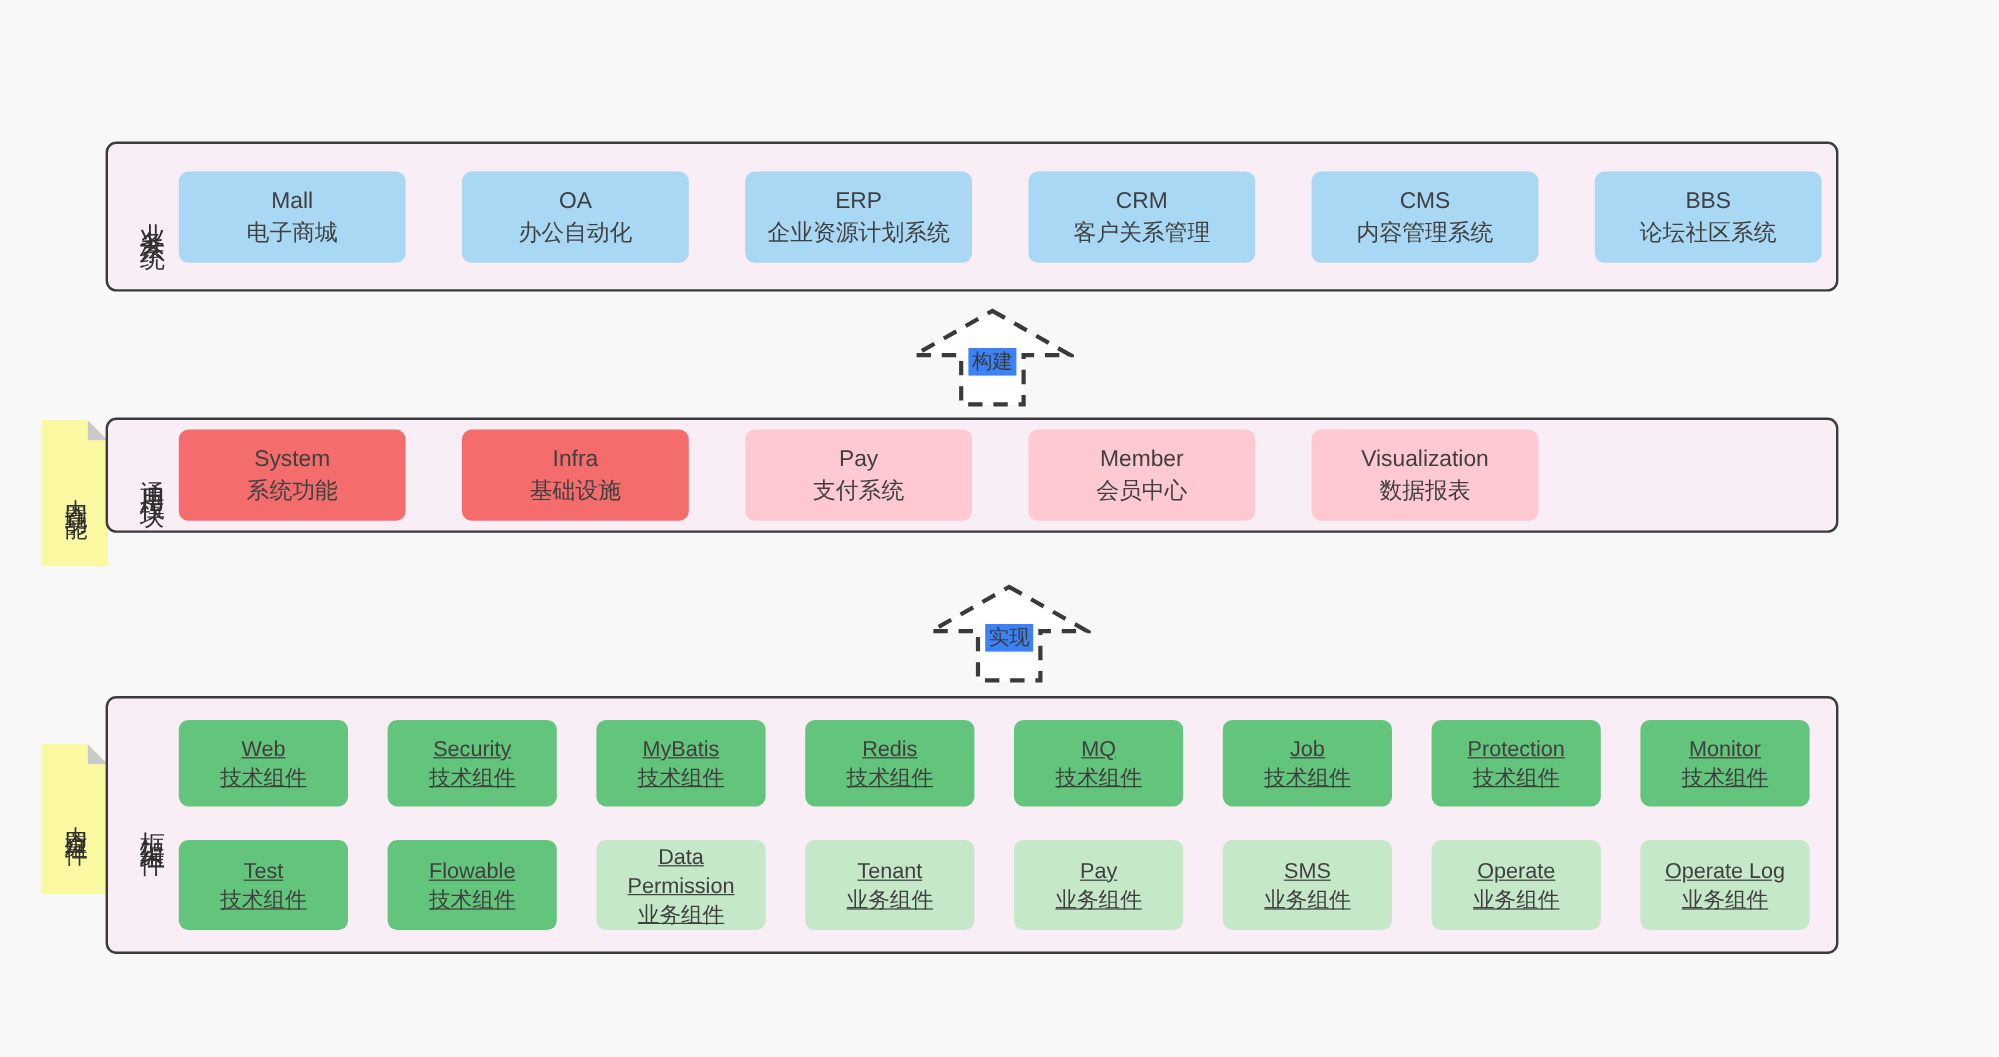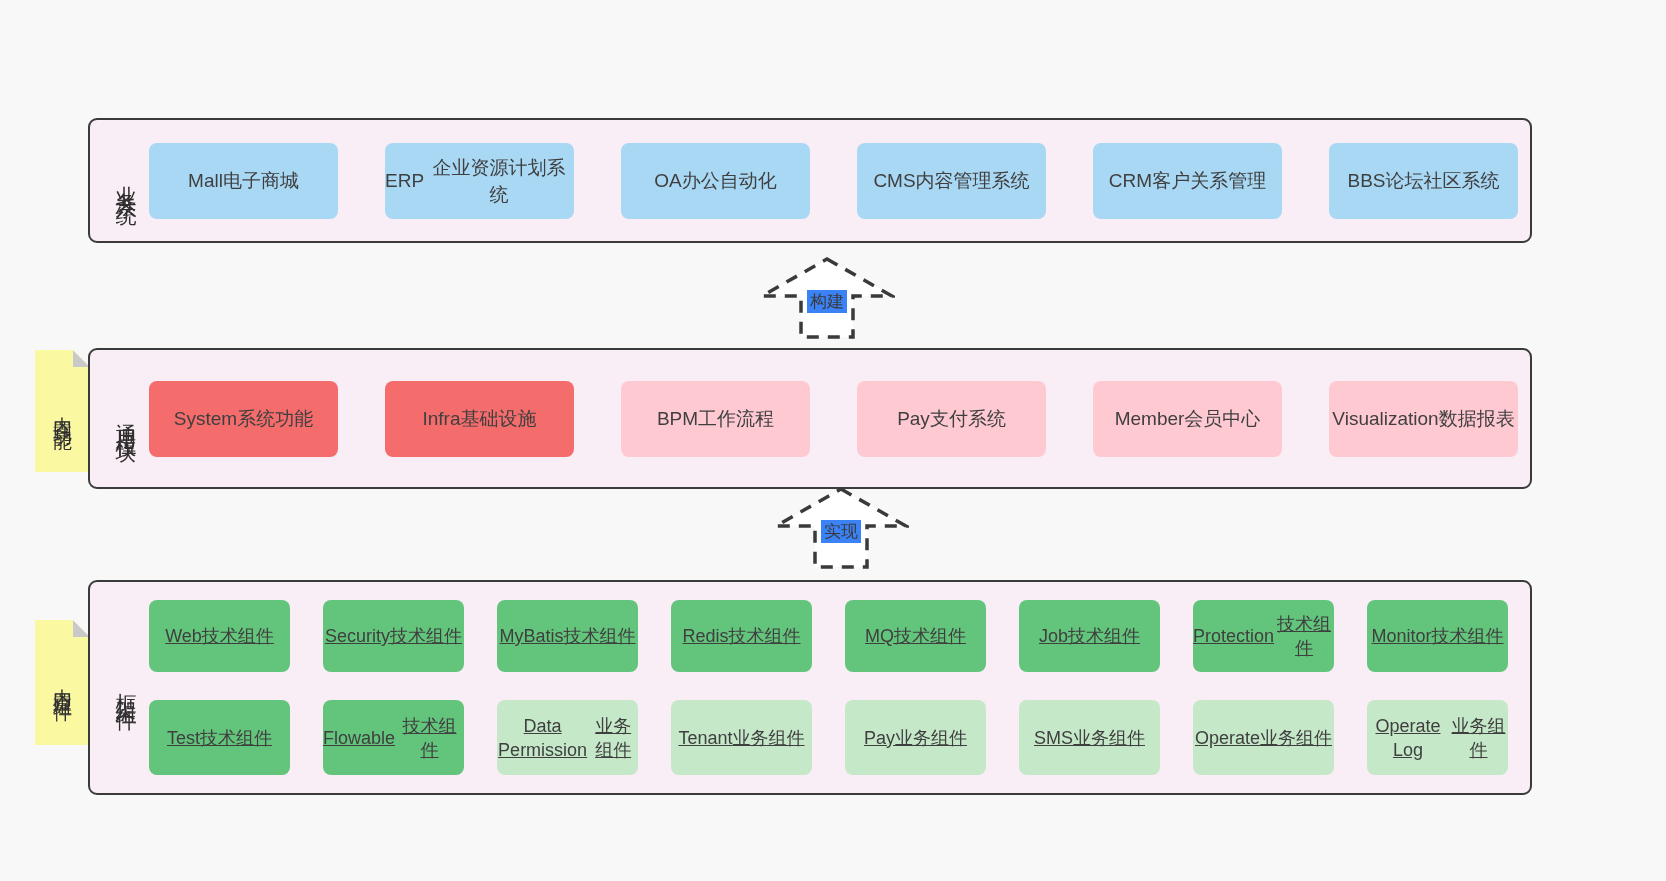--- a/index.html
+++ b/index.html
@@ -10,28 +10,28 @@
   }
   *{box-sizing:border-box;margin:0;padding:0;}
   body{background:var(--page-bg);font-family:"Liberation Sans","DejaVu Sans",sans-serif;color:var(--text);}
   .canvas{position:relative;width:1666px;height:881px;background:var(--page-bg);overflow:hidden;}
 
   
   .panel{position:absolute;left:88px;width:1444px;background:var(--panel-bg);
          border:2px solid var(--panel-border);border-radius:9px;
          display:flex;align-items:center;padding:0 16px;}
   .panel-business{top:118px;height:125px;}
-  .panel-modules{top:348px;height:141px;}
+  .panel-modules{top:348px;height:96px;}
   .panel-framework{top:580px;height:215px;}
 
   .vlabel{writing-mode:vertical-rl;text-orientation:upright;letter-spacing:6px;
           font-size:21px;color:#2f2f2f;width:34px;text-align:center;flex:none;}
 
   .boxes{display:flex;gap:47px;margin-left:9px;flex:none;}
-  .box{width:189px;height:76px;border-radius:8px;display:flex;flex-direction:row;
+  .box{width:189px;height:76px;border-radius:8px;display:flex;flex-direction:column;
        align-items:center;justify-content:center;text-align:center;
        font-size:19px;line-height:27px;flex:none;}
   .blue{background:var(--blue);} .red{background:var(--red);} .pink{background:var(--pink);}
   .green-dark{background:var(--green-dark);} .green-light{background:var(--green-light);}
 
   .fw-rows{display:flex;flex-direction:column;gap:28px;margin-left:9px;flex:none;}
   .fw-row{display:flex;gap:33px;flex:none;text-decoration:underline;}
   .fw-row .box{width:141px;height:72px;font-size:18px;line-height:24px;border-radius:8px;}
   .fw-row2 .box{height:75px;}
   .fw-row .box .box-name{max-width:130px;}
@@ -62,34 +62,34 @@
 <div class="canvas">
 
   <section class="panel panel-business">
     <div class="vlabel">业务系统</div>
     <div class="boxes">
       <div class="box blue">
         <div class="box-name">Mall</div>
         <div class="box-desc">电子商城</div>
       </div>
       <div class="box blue">
+        <div class="box-name">OA</div>
+        <div class="box-desc">办公自动化</div>
+      </div>
+      <div class="box blue">
         <div class="box-name">ERP</div>
         <div class="box-desc">企业资源计划系统</div>
       </div>
       <div class="box blue">
-        <div class="box-name">OA</div>
-        <div class="box-desc">办公自动化</div>
+        <div class="box-name">CRM</div>
+        <div class="box-desc">客户关系管理</div>
       </div>
       <div class="box blue">
         <div class="box-name">CMS</div>
         <div class="box-desc">内容管理系统</div>
-      </div>
-      <div class="box blue">
-        <div class="box-name">CRM</div>
-        <div class="box-desc">客户关系管理</div>
       </div>
       <div class="box blue">
         <div class="box-name">BBS</div>
         <div class="box-desc">论坛社区系统</div>
       </div>
     </div>
   </section>
 
   <div class="arrow arrow-build">
     <svg viewBox="0 0 136 84">
@@ -108,24 +108,20 @@
     <div class="boxes">
       <div class="box red">
         <div class="box-name">System</div>
         <div class="box-desc">系统功能</div>
       </div>
       <div class="box red">
         <div class="box-name">Infra</div>
         <div class="box-desc">基础设施</div>
       </div>
       <div class="box pink">
-        <div class="box-name">BPM</div>
-        <div class="box-desc">工作流程</div>
-      </div>
-      <div class="box pink">
         <div class="box-name">Pay</div>
         <div class="box-desc">支付系统</div>
       </div>
       <div class="box pink">
         <div class="box-name">Member</div>
         <div class="box-desc">会员中心</div>
       </div>
       <div class="box pink">
         <div class="box-name">Visualization</div>
         <div class="box-desc">数据报表</div>

